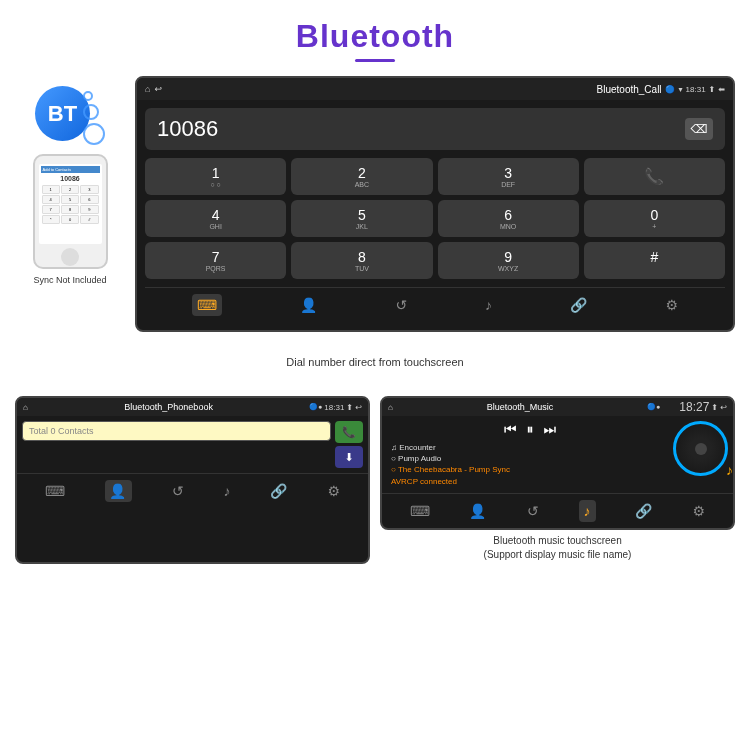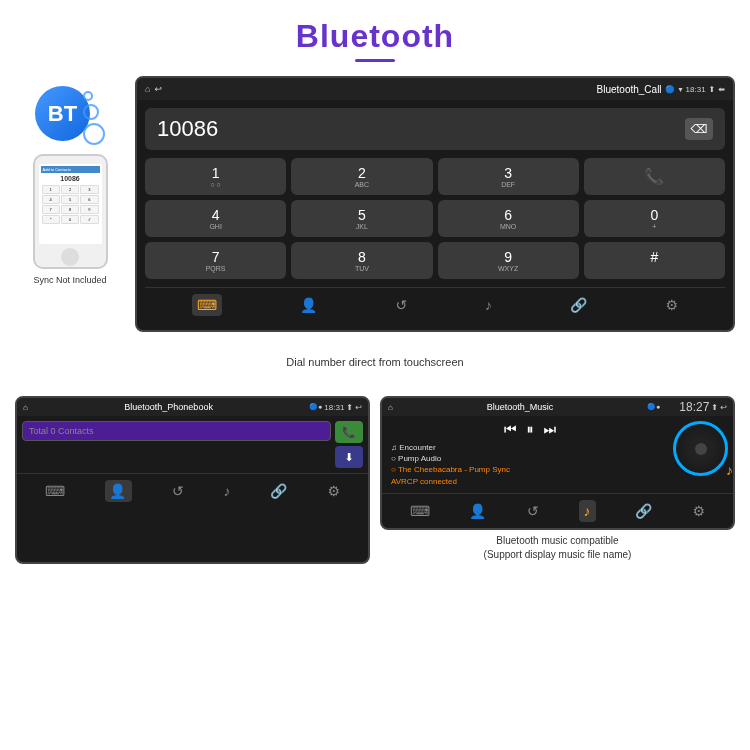--- a/index.html
+++ b/index.html
@@ -302,21 +302,21 @@
       text-align: center;
       color: white;
       font-size: 9px;
     }
 
     
     .phonebook-body {
       padding: 5px;
     }
     .contacts-input {
-      background: #4c1d95;
+      background: #fef9c3;
       border: 1px solid #555;
       border-radius: 4px;
       color: #888;
       font-size: 9px;
       padding: 4px 6px;
       width: 100%;
       margin-bottom: 5px;
       display: flex;
       align-items: center;
     }
@@ -607,18 +607,18 @@
       <div class="bottom-navbar">
         <span class="nav-icon">⌨</span>
         <span class="nav-icon">👤</span>
         <span class="nav-icon">↺</span>
         <span class="nav-icon active">♪</span>
         <span class="nav-icon">🔗</span>
         <span class="nav-icon">⚙</span>
       </div>
     </div>
     <div class="panel-caption">
-      <div>Bluetooth music compatible</div>
+      <div>Bluetooth music touchscreen</div>
       <div>(Support display music file name)</div>
     </div>
   </div>
 
 </div>
 
 </body></html>

